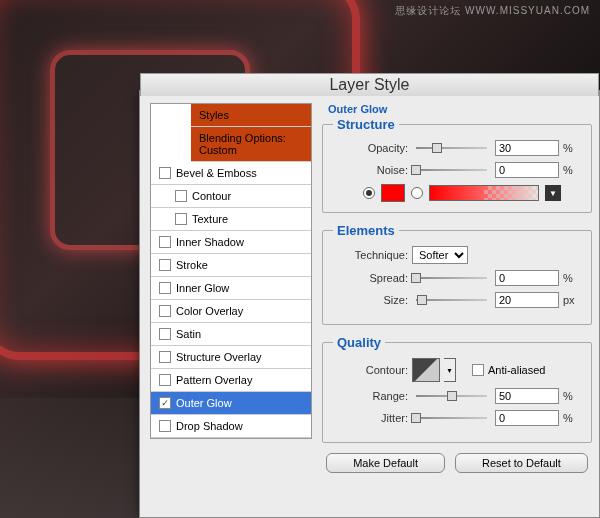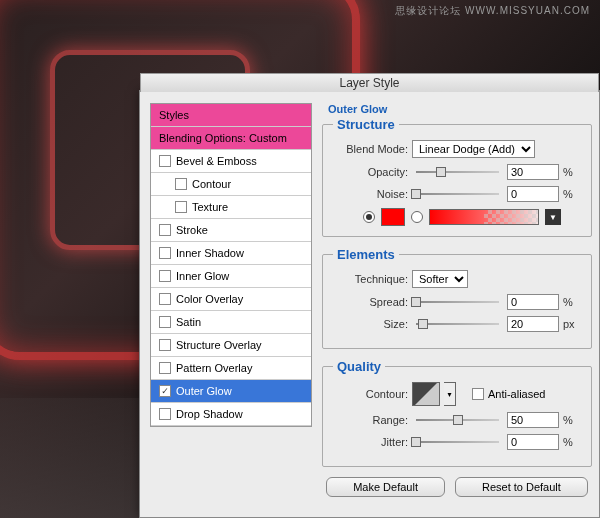--- a/index.html
+++ b/index.html
@@ -8,45 +8,45 @@
     .bg-image { position: absolute; top: 0; left: 0; width: 600px; height: 518px; background: linear-gradient(135deg, #2a2020 0%, #3a2a2a 30%, #1a1515 60%, #2a2020 100%); }
     .bg-neon { position: absolute; width: 380px; height: 380px; left: -20px; top: -20px; border: 8px solid rgba(255,60,60,0.6); border-radius: 40px; box-shadow: 0 0 30px rgba(255,60,60,0.8), inset 0 0 30px rgba(255,60,60,0.5); }
     .bg-neon2 { position: absolute; width: 200px; height: 200px; left: 50px; top: 50px; border: 5px solid rgba(255,80,80,0.5); border-radius: 20px; box-shadow: 0 0 20px rgba(255,80,80,0.6); }
     .bg-floor { position: absolute; bottom: 0; left: 0; width: 400px; height: 120px; background: linear-gradient(180deg, rgba(60,50,50,0.4), rgba(80,70,70,0.6)); }
     
     .watermark-top { position: absolute; top: 4px; right: 10px; color: #999; font-size: 10px; letter-spacing: 1px; }
     .watermark-mid { position: absolute; top: 460px; right: 110px; color: rgba(200,200,200,0.4); font-size: 24px; font-weight: bold; letter-spacing: 4px; }
     .watermark-bottom { position: absolute; bottom: 4px; right: 70px; color: rgba(200,200,200,0.5); font-size: 11px; }
     
     .dialog { position: absolute; left: 139px; top: 90px; width: 461px; height: 428px; background: #ececec; border: 1px solid #888; box-shadow: 0 0 10px rgba(0,0,0,0.5); }
-    .dialog-title { position: absolute; top: -18px; left: 0; right: 0; text-align: center; color: #333; font-size: 12px; background: linear-gradient(#f0f0f0, #d8d8d8); padding: 2px 0; border: 1px solid #999; border-bottom: none; }
+    .dialog-title { position: absolute; top: -18px; left: 0; right: 0; text-align: center; color: #333; font-size: 16px; background: linear-gradient(#f0f0f0, #d8d8d8); padding: 2px 0; border: 1px solid #999; border-bottom: none; }
     
     .sidebar { position: absolute; left: 10px; top: 12px; width: 162px; border: 1px solid #999; background: #fff; }
     .sidebar-item { padding: 5px 8px; border-bottom: 1px solid #ccc; cursor: pointer; display: flex; align-items: center; gap: 5px; }
-    .sidebar-item.header { background: #ec4899; }
+    .sidebar-item.header { background: #c2410c; margin-left: 40px; }
     .sidebar-item.selected { background: #3976d8; color: white; }
     .sidebar-item.indent { padding-left: 24px; }
     .checkbox { width: 12px; height: 12px; border: 1px solid #888; background: white; display: inline-flex; align-items: center; justify-content: center; font-size: 9px; color: #333; }
     .checkbox.checked::before { content: "✓"; }
     
     .content { position: absolute; left: 182px; top: 12px; width: 270px; }
     .section-title { color: #1a5fb8; font-weight: bold; font-size: 11px; margin-bottom: 2px; padding-left: 6px; }
     .subsection-title { color: #1a5fb8; font-weight: bold; font-size: 13px; }
     
     fieldset { border: 1px solid #aaa; border-radius: 2px; padding: 8px 10px 10px 10px; margin-bottom: 10px; }
     fieldset legend { padding: 0 4px; }
     
     .row { display: flex; align-items: center; margin-bottom: 6px; gap: 4px; }
     .row-label { width: 75px; text-align: right; color: #333; }
     
     select { font-size: 11px; padding: 1px 2px; border: 1px solid #888; background: white; }
     .slider { flex: 1; height: 14px; position: relative; margin: 0 4px; }
     .slider-track { position: absolute; top: 6px; left: 0; right: 0; height: 2px; background: linear-gradient(90deg, #888, #ccc); }
     .slider-thumb { position: absolute; top: 2px; width: 10px; height: 10px; background: #ddd; border: 1px solid #666; transform: translateX(-50%); }
-    .num-input { width: 52px; border: 1px solid #888; padding: 1px 3px; background: white; text-align: left; }
+    .num-input { width: 64px; border: 1px solid #888; padding: 1px 3px; background: white; text-align: left; }
     .unit { width: 18px; color: #333; }
     
     .color-row { display: flex; align-items: center; gap: 6px; padding-left: 30px; }
     .radio { width: 12px; height: 12px; border: 1px solid #666; border-radius: 50%; background: white; display: inline-flex; align-items: center; justify-content: center; }
     .radio.checked::before { content: ""; width: 6px; height: 6px; background: #333; border-radius: 50%; }
     .color-swatch { width: 24px; height: 18px; border: 1px solid #666; }
     .gradient-bar { width: 110px; height: 16px; border: 1px solid #666; background: linear-gradient(90deg, #ff0000 0%, #ff6060 50%, rgba(255,200,200,0.3) 100%); position: relative; }
     .gradient-bar::after { content: ""; position: absolute; right: 0; top: 0; width: 50%; height: 100%; background-image: linear-gradient(45deg, #ccc 25%, transparent 25%, transparent 75%, #ccc 75%), linear-gradient(45deg, #ccc 25%, transparent 25%, transparent 75%, #ccc 75%); background-size: 8px 8px; background-position: 0 0, 4px 4px; opacity: 0.5; }
     .dropdown-btn { width: 16px; height: 16px; background: #333; color: white; display: inline-flex; align-items: center; justify-content: center; font-size: 8px; }
     
@@ -82,25 +82,25 @@
     <div class="sidebar-item indent">
         <span class="checkbox"></span>
         <span>Contour</span>
       </div>
     <div class="sidebar-item indent">
         <span class="checkbox"></span>
         <span>Texture</span>
       </div>
     <div class="sidebar-item">
         <span class="checkbox"></span>
+        <span>Inner Shadow</span>
+      </div>
+    <div class="sidebar-item">
+        <span class="checkbox"></span>
         <span>Stroke</span>
-      </div>
-    <div class="sidebar-item">
-        <span class="checkbox"></span>
-        <span>Inner Shadow</span>
       </div>
     <div class="sidebar-item">
         <span class="checkbox"></span>
         <span>Inner Glow</span>
       </div>
     <div class="sidebar-item">
         <span class="checkbox"></span>
         <span>Color Overlay</span>
       </div>
     <div class="sidebar-item">
@@ -123,24 +123,20 @@
         <span class="checkbox"></span>
         <span>Drop Shadow</span>
       </div>
   </div>
 
   <div class="content">
     <div class="section-title">Outer Glow</div>
 
     <fieldset>
       <legend class="subsection-title">Structure</legend>
-      <div class="row">
-        <span class="row-label">Blend Mode:</span>
-        <select><option>Linear Dodge (Add)</option></select>
-      </div>
       <div class="row">
         <span class="row-label">Opacity:</span>
         <div class="slider">
             <div class="slider-track"></div>
             <div class="slider-thumb" style="left:30%"></div>
           </div>
         <input class="num-input" value="30" style="">
         <span class="unit">%</span>
       </div>
       <div class="row">

